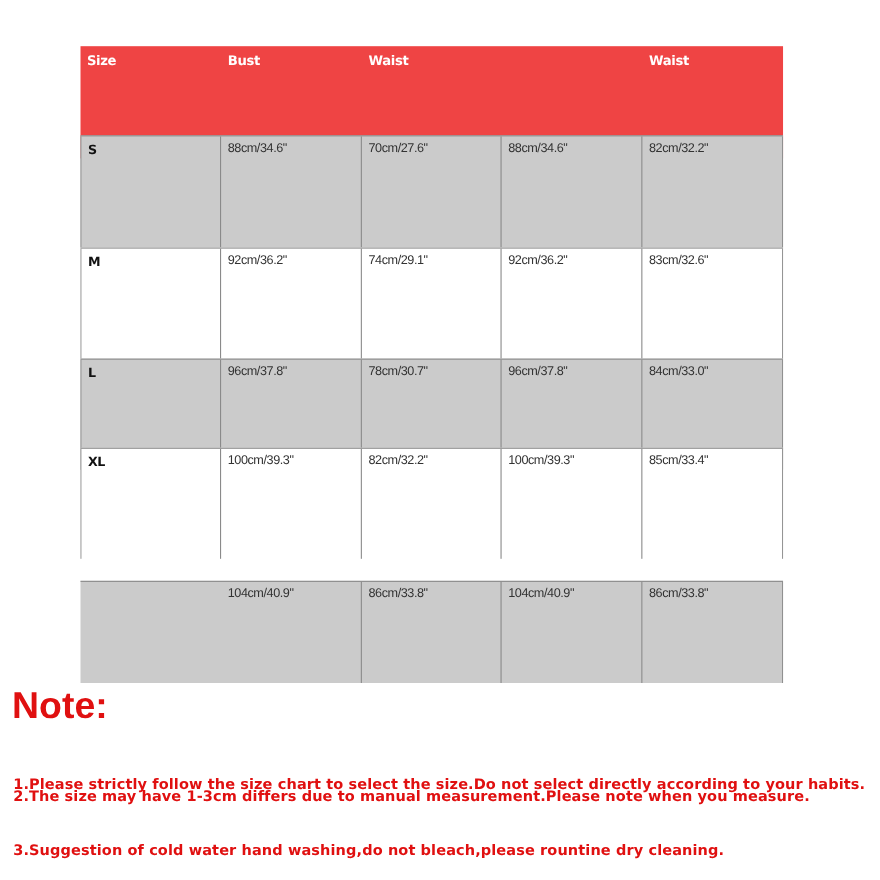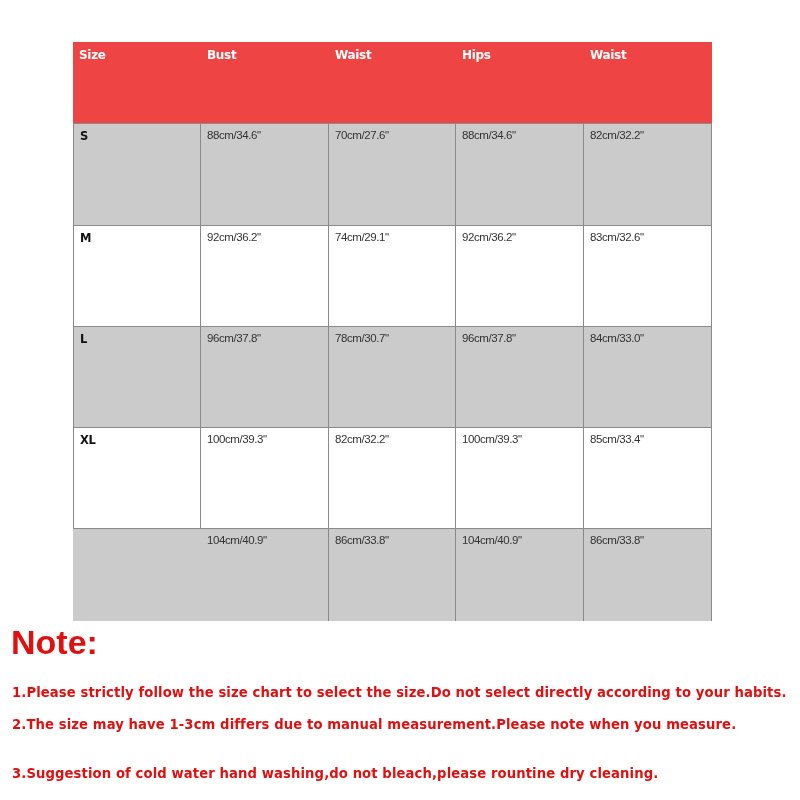--- a/index.html
+++ b/index.html
@@ -86,33 +86,32 @@
     .note-line {
       position: absolute;
       left: 12px;
       font-size: 13.2px;
       font-weight: bold;
       color: #e01010;
       font-family: "DejaVu Sans", sans-serif;
       letter-spacing: 0.1px;
       white-space: nowrap;
     }
-    .note-line.n1 { top: 685px; }
+    .note-line.n1 { top: 706px; }
     .note-line.n2 { top: 717px; }
     .note-line.n3 { top: 766px; }
   </style>
 </head>
 <body>
 
 <div class="size-table">
   <div class="header-row">
     <div class="header-cell c0">Size</div>
     <div class="header-cell c2">Waist</div>
     <div class="header-cell c1">Bust</div>
-    <div class="header-cell c3">Hips</div>
     <div class="header-cell c4">Waist</div>
   </div>
 
   <div class="data-row gray" style="top:102px;height:102px;">
     <div class="data-cell first c0">S</div>
     <div class="data-cell c1">88cm/34.6"</div>
     <div class="data-cell c2">70cm/27.6"</div>
     <div class="data-cell c3">88cm/34.6"</div>
     <div class="data-cell c4">82cm/32.2"</div>
   </div>
@@ -126,21 +125,21 @@
   </div>
 
   <div class="data-row gray" style="top:305px;height:101px;">
     <div class="data-cell first c0">L</div>
     <div class="data-cell c1">96cm/37.8"</div>
     <div class="data-cell c2">78cm/30.7"</div>
     <div class="data-cell c3">96cm/37.8"</div>
     <div class="data-cell c4">84cm/33.0"</div>
   </div>
 
-  <div class="data-row white" style="top:406px;height:101px;">
+  <div class="data-row white" style="top:386px;height:101px;">
     <div class="data-cell first c0">XL</div>
     <div class="data-cell c1">100cm/39.3"</div>
     <div class="data-cell c2">82cm/32.2"</div>
     <div class="data-cell c3">100cm/39.3"</div>
     <div class="data-cell c4">85cm/33.4"</div>
   </div>
 
   <div class="data-row gray" style="top:507px;height:101px;">
     <div class="data-cell c1">104cm/40.9"</div>
     <div class="data-cell c2">86cm/33.8"</div>

